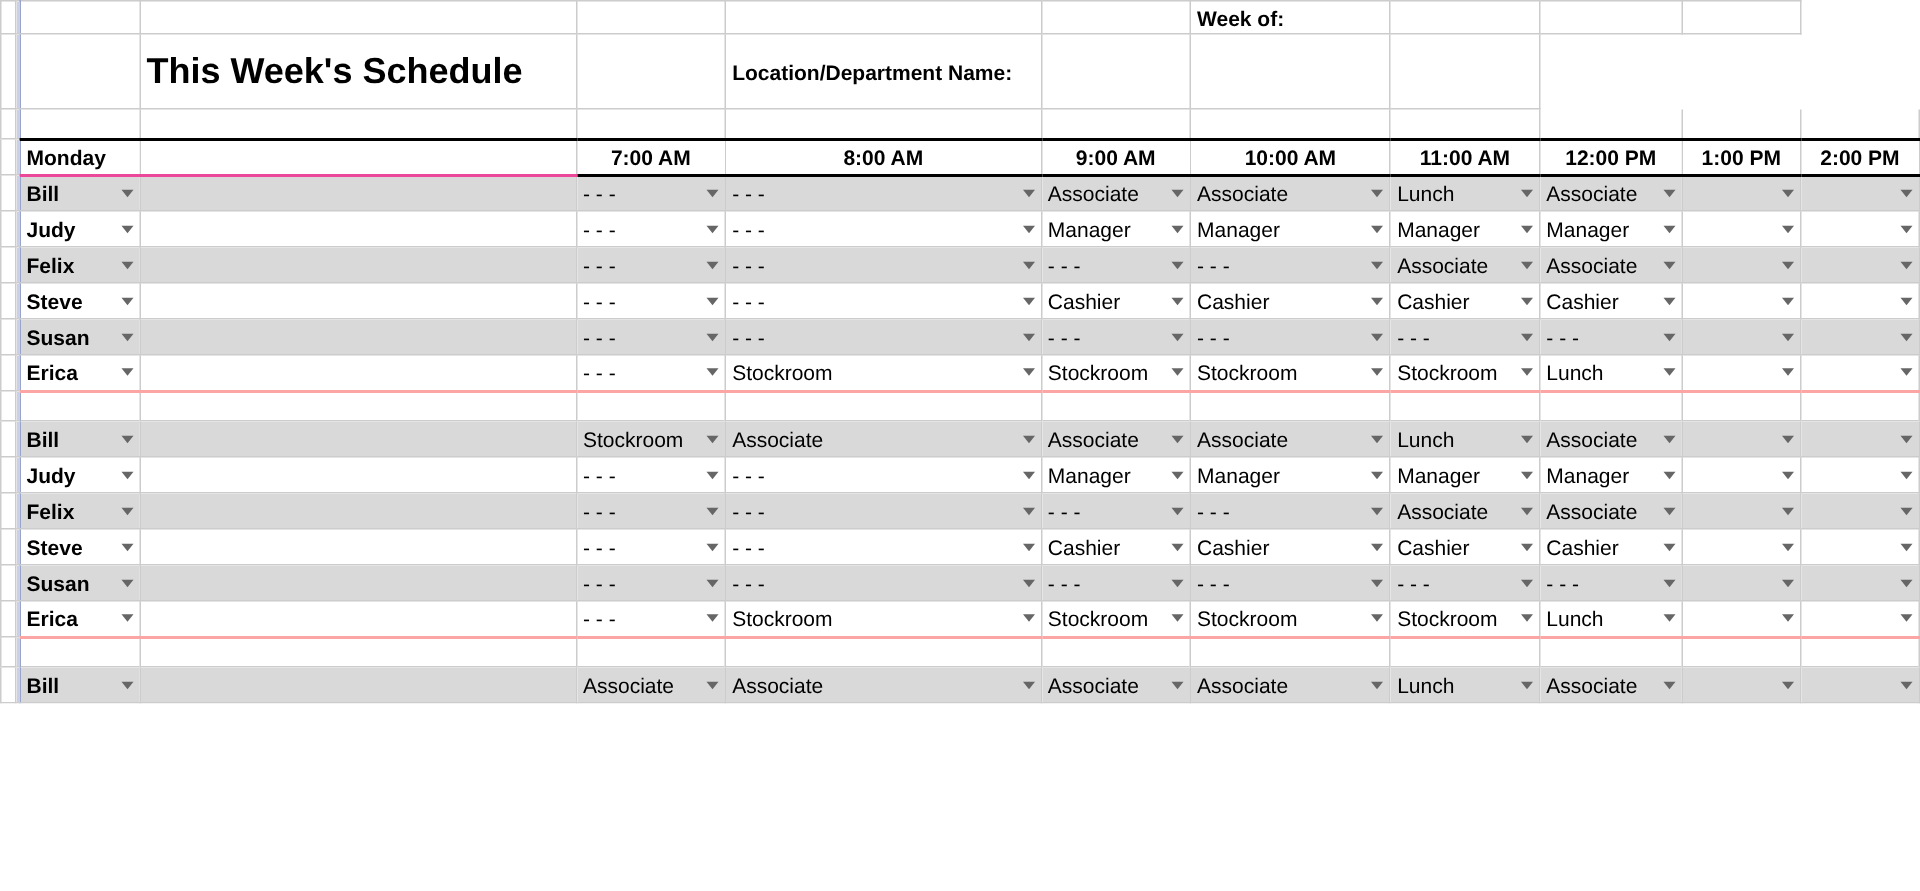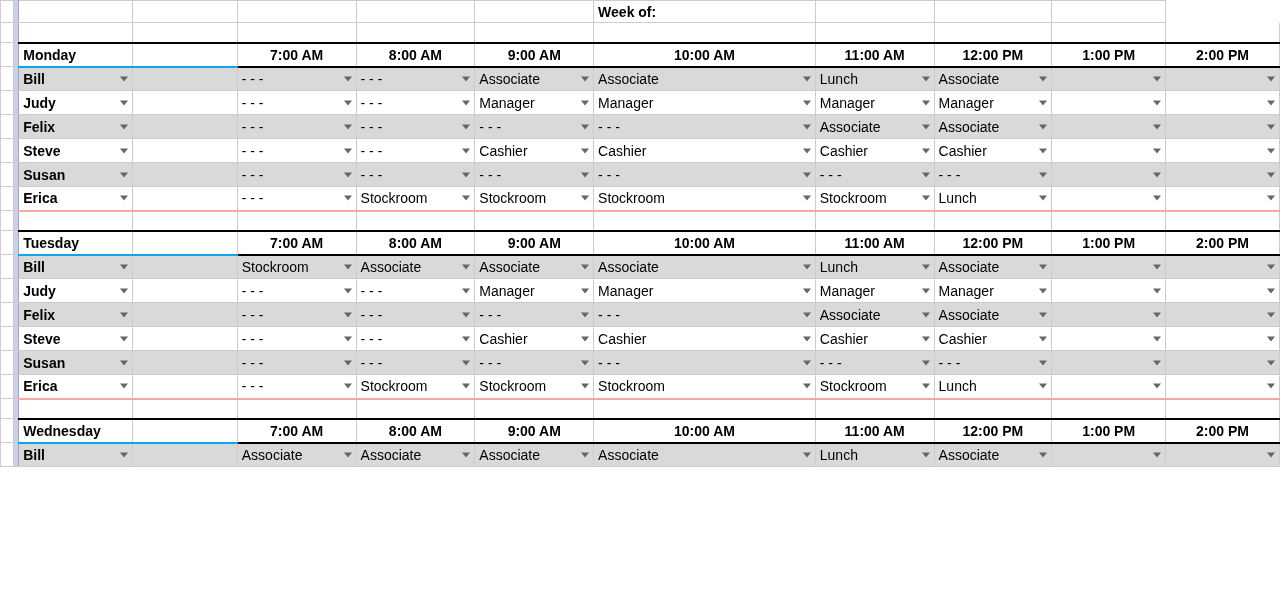--- a/index.html
+++ b/index.html
@@ -46,21 +46,21 @@
     font-weight: bold;
     padding: 8px 4px;
     height: 50px;
   }
   .meta-label {
     font-weight: bold;
   }
   .day-header {
     font-weight: bold;
     border-top: 2px solid #000;
-    border-bottom: 2px solid #0ea5e9;
+    border-bottom: 2px solid #ec4899;
     background: #fff;
   }
   .time-header {
     font-weight: bold;
     text-align: center;
     border-top: 2px solid #000;
     border-bottom: 2px solid #000;
     background: #fff;
     margin-left: 28px;
   }
@@ -91,20 +91,31 @@
       <div class="cell  name-col"></div>
       <div class="cell  name2-col"></div>
       <div class="cell  slot-col"></div>
       <div class="cell  slot-col"></div>
       <div class="cell  slot-col"></div>
       <div class="cell meta-label slot-col" style="width: 250px;">Week of:</div>
       <div class="cell  slot-col"></div>
       <div class="cell  slot-col"></div>
       <div class="cell  slot-col"></div>
     </div>
+    <div class="row">
+      <div class="cell row-head"></div>
+      <div class="cell col-gap"></div>
+      <div class="cell  name-col"></div>
+      <div class="cell title-cell name2-col" style="width: 375px;">This Week's Schedule</div>
+      <div class="cell  slot-col"></div>
+      <div class="cell meta-label slot-col" style="width: 250px;">Location/Department Name:</div>
+      <div class="cell  slot-col"></div>
+      <div class="cell  slot-col"></div>
+      <div class="cell  slot-col"></div>
+    </div>
     <div class="row spacer-row">
       <div class="cell row-head"></div>
       <div class="cell col-gap"></div>
       <div class="cell  name-col"></div>
       <div class="cell  name2-col"></div>
       <div class="cell  slot-col"></div>
       <div class="cell  slot-col"></div>
       <div class="cell  slot-col"></div>
       <div class="cell  slot-col"></div>
       <div class="cell  slot-col"></div>
@@ -220,34 +231,20 @@
       <div class="cell  slot-col"></div>
       <div class="cell  slot-col"></div>
       <div class="cell  slot-col"></div>
       <div class="cell  slot-col"></div>
       <div class="cell  slot-col"></div>
       <div class="cell  slot-col"></div>
     </div>
     <div class="row">
       <div class="cell row-head"></div>
       <div class="cell col-gap"></div>
-      <div class="cell day-header name-col">Tuesday</div>
-      <div class="cell day-header name2-col"></div>
-      <div class="cell time-header slot-col">7:00 AM</div>
-      <div class="cell time-header slot-col">8:00 AM</div>
-      <div class="cell time-header slot-col">9:00 AM</div>
-      <div class="cell time-header slot-col">10:00 AM</div>
-      <div class="cell time-header slot-col">11:00 AM</div>
-      <div class="cell time-header slot-col">12:00 PM</div>
-      <div class="cell time-header slot-col">1:00 PM</div>
-      <div class="cell time-header slot-col">2:00 PM</div>
-    </div>
-    <div class="row">
-      <div class="cell row-head"></div>
-      <div class="cell col-gap"></div>
       <div class="cell name-col dropdown-cell shaded"><span>Bill</span><span class="dd-arrow"></span></div>
       <div class="cell shaded name2-col"></div>
       <div class="cell slot-col dropdown-cell shaded"><span>Stockroom</span><span class="dd-arrow"></span></div>
       <div class="cell slot-col dropdown-cell shaded"><span>Associate</span><span class="dd-arrow"></span></div>
       <div class="cell slot-col dropdown-cell shaded"><span>Associate</span><span class="dd-arrow"></span></div>
       <div class="cell slot-col dropdown-cell shaded"><span>Associate</span><span class="dd-arrow"></span></div>
       <div class="cell slot-col dropdown-cell shaded"><span>Lunch</span><span class="dd-arrow"></span></div>
       <div class="cell slot-col dropdown-cell shaded"><span>Associate</span><span class="dd-arrow"></span></div>
       <div class="cell slot-col dropdown-cell shaded"><span></span><span class="dd-arrow"></span></div>
       <div class="cell slot-col dropdown-cell shaded"><span></span><span class="dd-arrow"></span></div>
@@ -332,34 +329,20 @@
       <div class="cell  slot-col"></div>
       <div class="cell  slot-col"></div>
       <div class="cell  slot-col"></div>
       <div class="cell  slot-col"></div>
       <div class="cell  slot-col"></div>
       <div class="cell  slot-col"></div>
     </div>
     <div class="row">
       <div class="cell row-head"></div>
       <div class="cell col-gap"></div>
-      <div class="cell day-header name-col">Wednesday</div>
-      <div class="cell day-header name2-col"></div>
-      <div class="cell time-header slot-col">7:00 AM</div>
-      <div class="cell time-header slot-col">8:00 AM</div>
-      <div class="cell time-header slot-col">9:00 AM</div>
-      <div class="cell time-header slot-col">10:00 AM</div>
-      <div class="cell time-header slot-col">11:00 AM</div>
-      <div class="cell time-header slot-col">12:00 PM</div>
-      <div class="cell time-header slot-col">1:00 PM</div>
-      <div class="cell time-header slot-col">2:00 PM</div>
-    </div>
-    <div class="row">
-      <div class="cell row-head"></div>
-      <div class="cell col-gap"></div>
       <div class="cell name-col dropdown-cell shaded"><span>Bill</span><span class="dd-arrow"></span></div>
       <div class="cell shaded name2-col"></div>
       <div class="cell slot-col dropdown-cell shaded"><span>Associate</span><span class="dd-arrow"></span></div>
       <div class="cell slot-col dropdown-cell shaded"><span>Associate</span><span class="dd-arrow"></span></div>
       <div class="cell slot-col dropdown-cell shaded"><span>Associate</span><span class="dd-arrow"></span></div>
       <div class="cell slot-col dropdown-cell shaded"><span>Associate</span><span class="dd-arrow"></span></div>
       <div class="cell slot-col dropdown-cell shaded"><span>Lunch</span><span class="dd-arrow"></span></div>
       <div class="cell slot-col dropdown-cell shaded"><span>Associate</span><span class="dd-arrow"></span></div>
       <div class="cell slot-col dropdown-cell shaded"><span></span><span class="dd-arrow"></span></div>
       <div class="cell slot-col dropdown-cell shaded"><span></span><span class="dd-arrow"></span></div>

